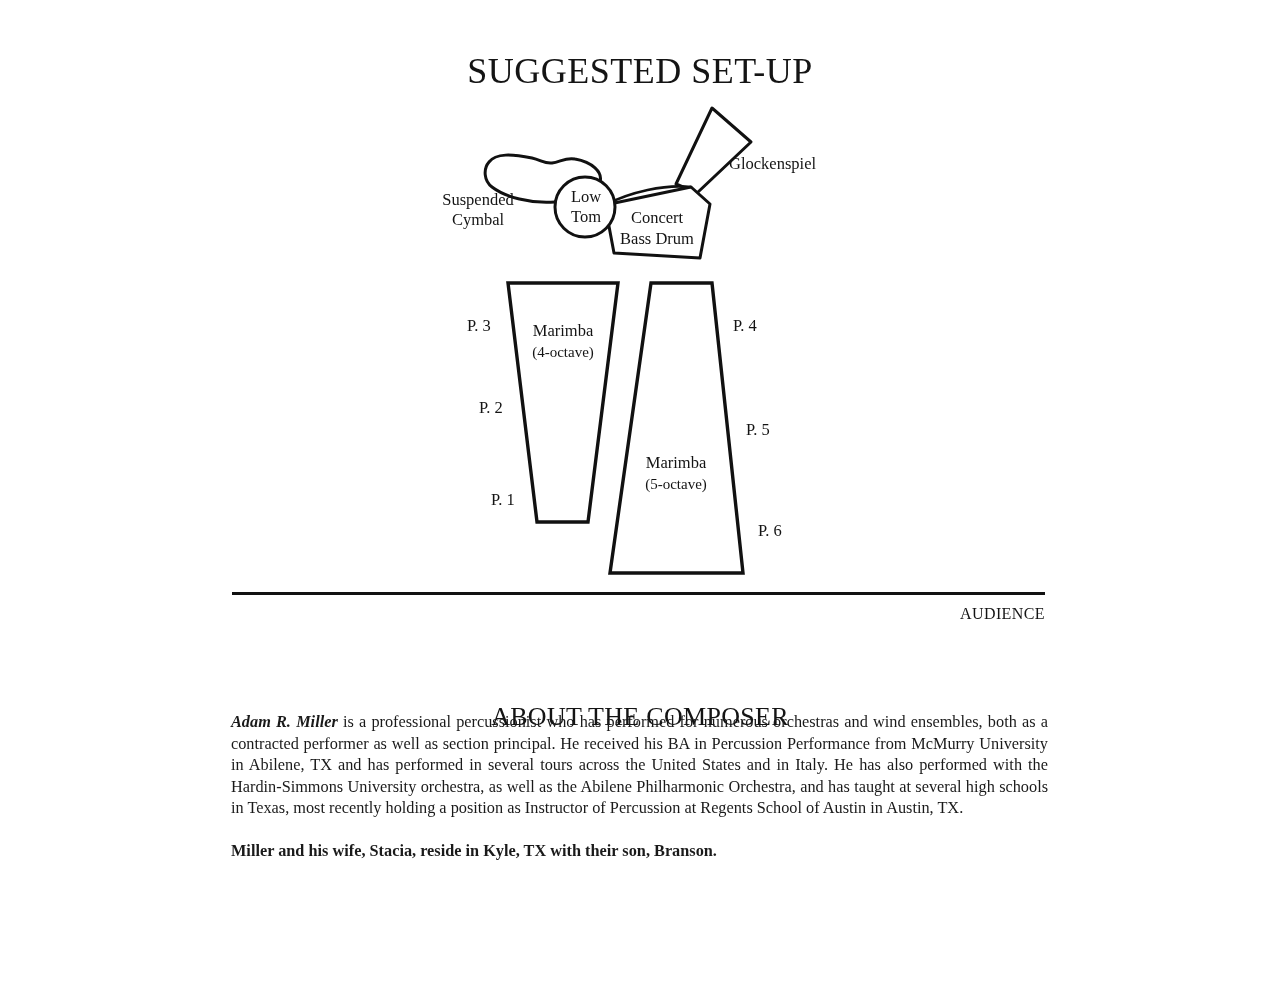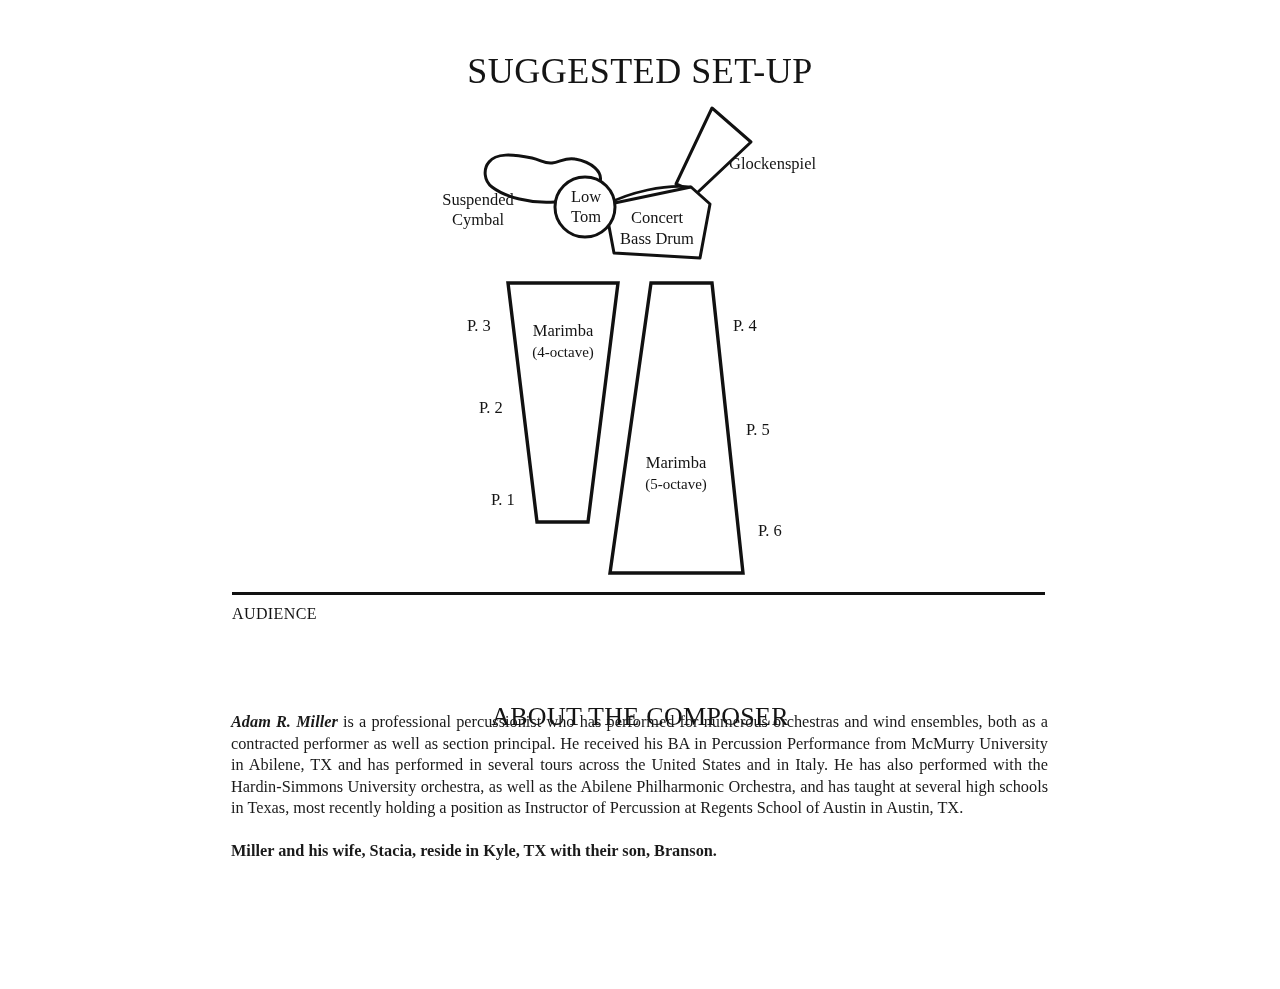--- a/index.html
+++ b/index.html
@@ -84,21 +84,21 @@
     top: 592px;
     width: 813px;
     height: 0;
     border-top: 3px solid #111111;
   }
   .audience-label {
     position: absolute;
     left: 232px;
     top: 605px;
     width: 813px;
-    text-align: left;
+    text-align: right;
     font-size: 16px;
     letter-spacing: 0.4px;
     color: #141414;
   }
 
   
   .section-heading {
     position: absolute;
     top: 678px;
     left: 0;

